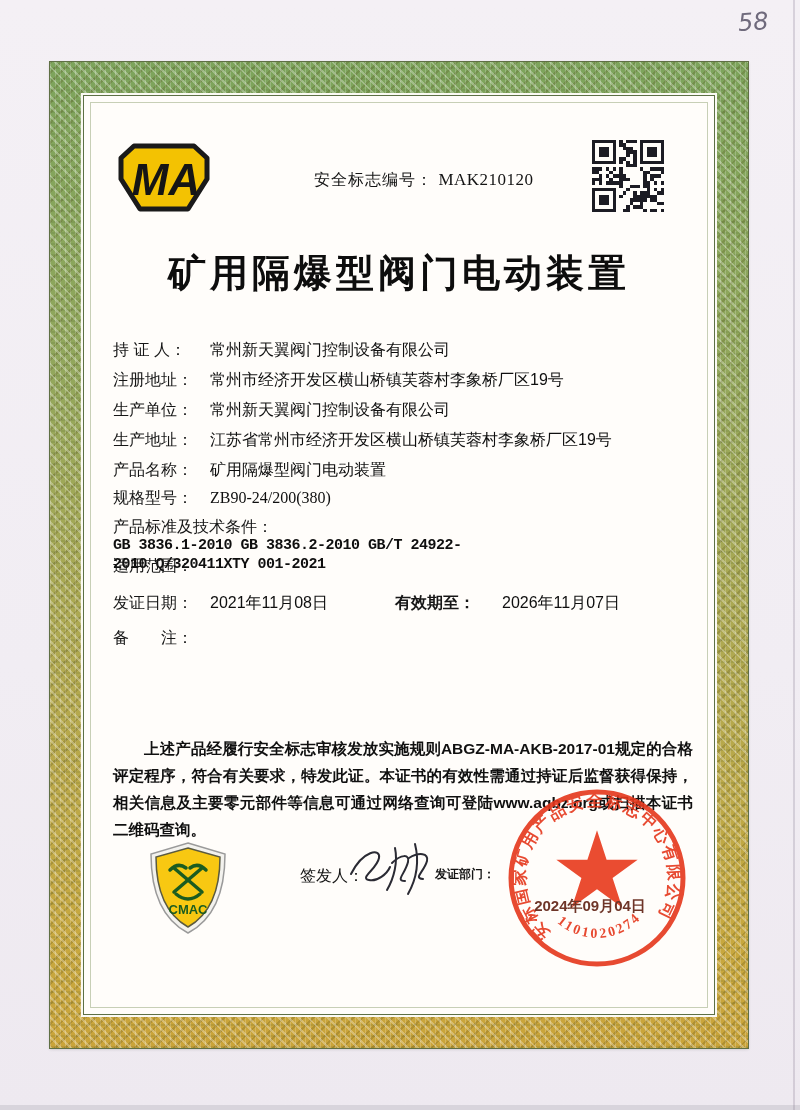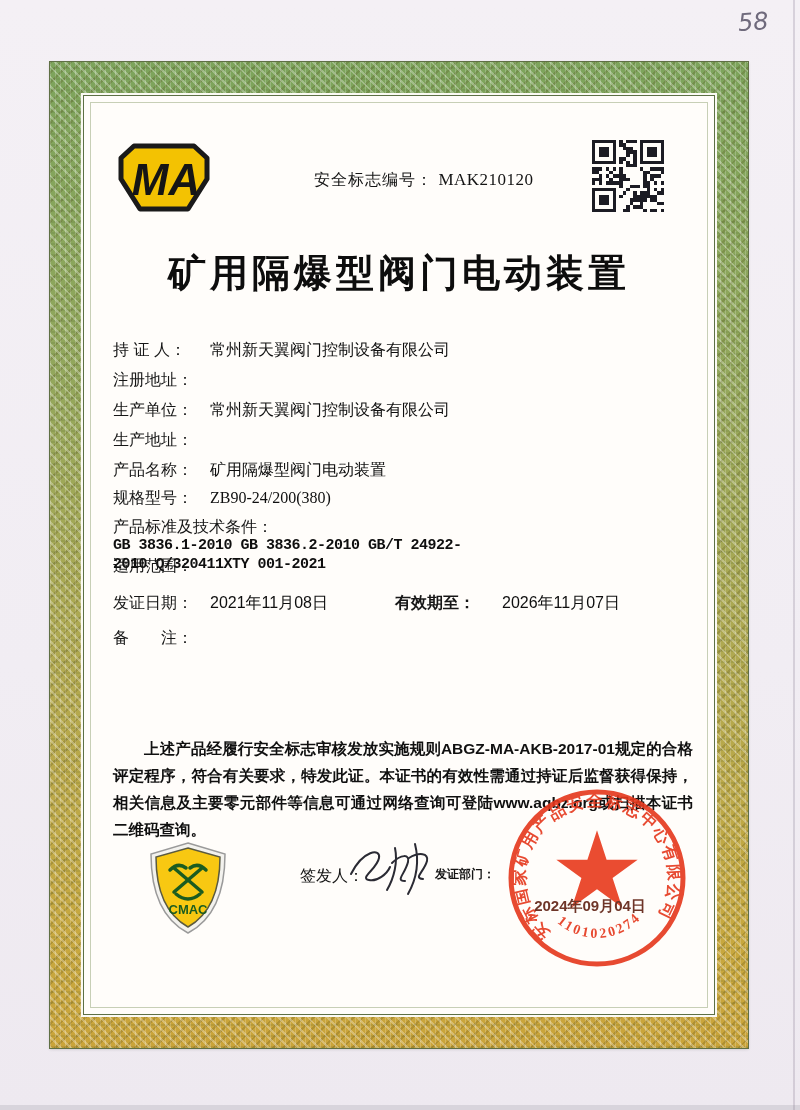--- a/index.html
+++ b/index.html
@@ -304,27 +304,29 @@
 </div>
 
 <div class="abs cert-title">矿用隔爆型阀门电动装置</div>
 
 <div class="row" style="top:340px">
   <span class="flabel">持 证 人：</span>
   <span class="fvalue">常州新天翼阀门控制设备有限公司</span>
 </div>
 <div class="row" style="top:370px">
   <span class="flabel">注册地址：</span>
+  <span class="fvalue">常州市经济开发区横山桥镇芙蓉村李象桥厂区19号</span>
 </div>
 <div class="row" style="top:400px">
   <span class="flabel">生产单位：</span>
   <span class="fvalue">常州新天翼阀门控制设备有限公司</span>
 </div>
 <div class="row" style="top:430px">
   <span class="flabel">生产地址：</span>
+  <span class="fvalue">江苏省常州市经济开发区横山桥镇芙蓉村李象桥厂区19号</span>
 </div>
 <div class="row" style="top:460px">
   <span class="flabel">产品名称：</span>
   <span class="fvalue">矿用隔爆型阀门电动装置</span>
 </div>
 <div class="row" style="top:488px">
   <span class="flabel">规格型号：</span>
   <span class="fvalue num">ZB90-24/200(380)</span>
 </div>
 <div class="row row-spec" style="top:517px">

